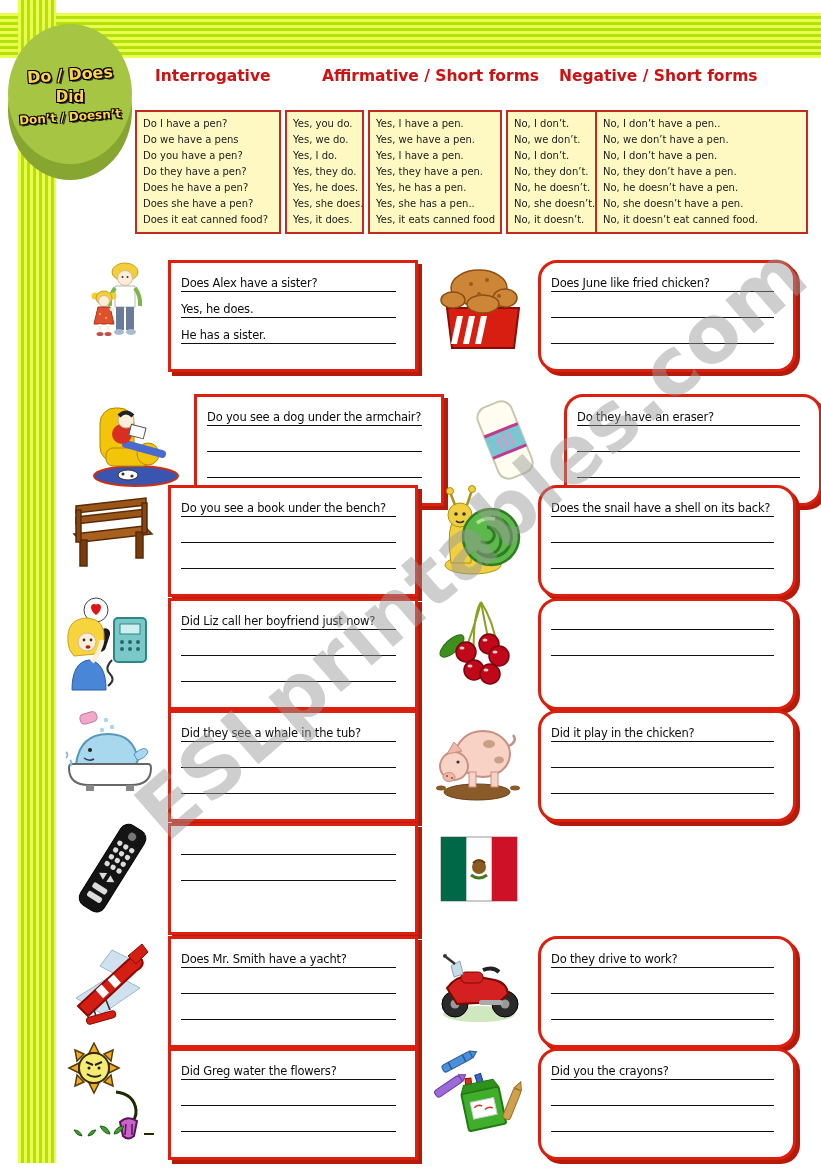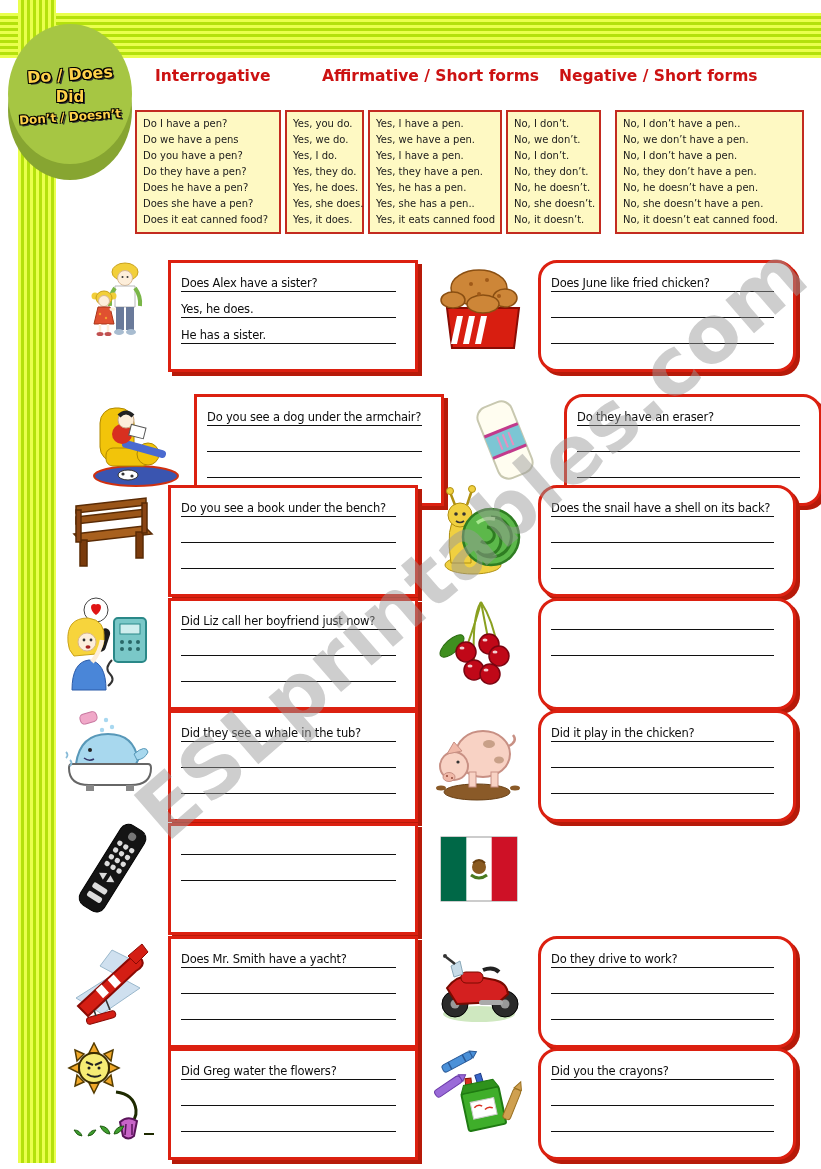--- a/index.html
+++ b/index.html
@@ -21,21 +21,21 @@
   .badge .l2{font-size:15px;}
   .badge .l3{font-size:12px;transform:rotate(-4deg);}
   
   .colhead{position:absolute;top:67px;z-index:3;font-weight:bold;font-size:15.5px;color:#cc1212;white-space:nowrap;}
   .h-int{left:155px;} .h-aff{left:322px;} .h-neg{left:559px;}
   
   .gtable{position:absolute;left:135px;top:110px;width:683px;height:124px;z-index:3;}
   .gcol{position:absolute;top:0;height:124px;border:2px solid #c32b20;background:#fef9c3;box-sizing:border-box;
     padding:4px 6px;font-size:10px;line-height:16px;color:#1a1a1a;white-space:nowrap;}
   .gc1{left:0;width:146px;} .gc2{left:150px;width:79px;} .gc3{left:233px;width:134px;}
-  .gc4{left:371px;width:95px;} .gc5{left:480px;width:189px;}
+  .gc4{left:371px;width:95px;} .gc5{left:460px;width:213px;}
   
   .ex-row{position:absolute;left:0;width:821px;height:100px;z-index:3;}
   .img-cell{position:absolute;top:-4px;height:100px;display:flex;align-items:center;justify-content:center;}
   .img-left{left:56px;width:112px;} .img-right{left:422px;width:114px;}
   .abox{position:absolute;top:0;height:112px;background:#fff;border:3px solid #dc2010;
     box-shadow:4px 4px 0 #b71a09;box-sizing:border-box;padding:3px 10px 0 10px;overflow:hidden;}
   .box-left{left:168px;width:250px;} .box-right{left:538px;width:258px;border-radius:19px;}
   .aline{height:26px;width:96%;border-bottom:1.6px solid #101010;display:flex;align-items:flex-end;
     padding-bottom:1px;box-sizing:border-box;}
   .q{font-size:11.5px;letter-spacing:-0.2px;color:#0c0c0c;white-space:nowrap;}

